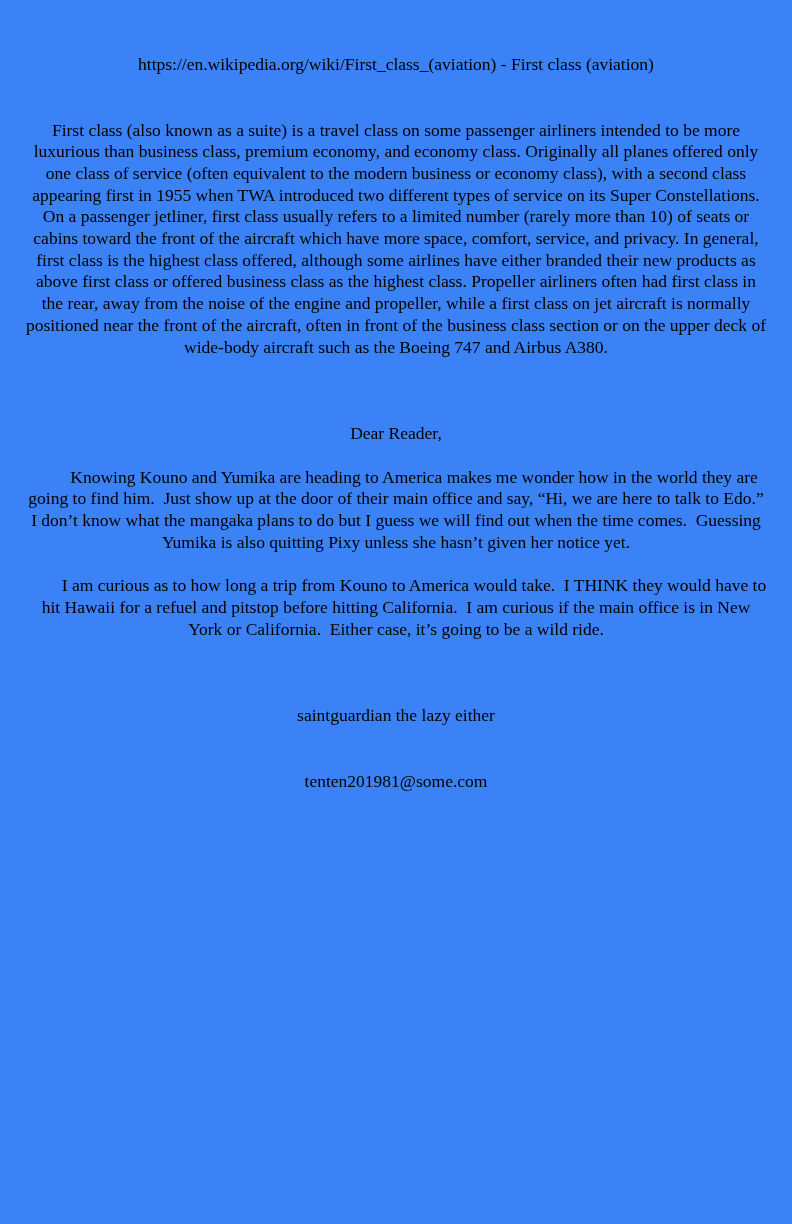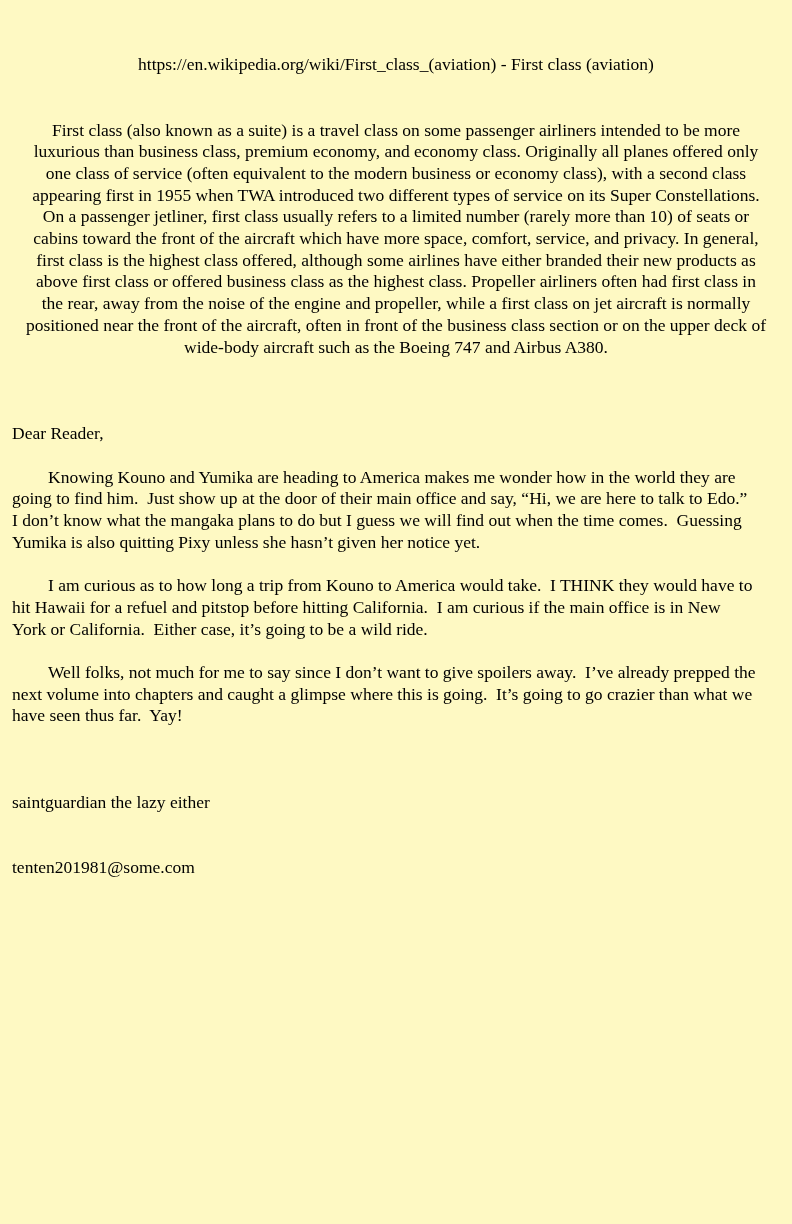--- a/index.html
+++ b/index.html
@@ -5,31 +5,32 @@
   html, body {
     margin: 0;
     padding: 0;
     background: #ffffff;
   }
   .page {
     position: relative;
     width: 792px;
     height: 1224px;
     box-sizing: border-box;
-    background: #fef9c3;
+    background: #3b82f6;
     color: #000000;
     padding: 11px 12px 0 12px;
     overflow: hidden;
     font-family: "Liberation Serif", "DejaVu Serif", serif;
     font-size: 17.5px;
     line-height: 21.7px;
   }
   .block {
     white-space: pre-wrap;      
     margin: 0 0 21.7px 0;
+    text-align: center;
   }
   .centered {
     text-align: center;
   }
   .indent {
     text-indent: 36px;          
   }
 </style>
 </head>
 <body>
@@ -55,23 +56,20 @@
 
   <div class="block indent">Knowing Kouno and Yumika are heading to America makes me wonder how in the world they are
 going to find him.  Just show up at the door of their main office and say, “Hi, we are here to talk to Edo.”
 I don’t know what the mangaka plans to do but I guess we will find out when the time comes.  Guessing
 Yumika is also quitting Pixy unless she hasn’t given her notice yet.</div>
 
   <div class="block indent">I am curious as to how long a trip from Kouno to America would take.  I THINK they would have to
 hit Hawaii for a refuel and pitstop before hitting California.  I am curious if the main office is in New
 York or California.  Either case, it’s going to be a wild ride.</div>
 
-  <div class="block indent">Well folks, not much for me to say since I don’t want to give spoilers away.  I’ve already prepped the
-next volume into chapters and caught a glimpse where this is going.  It’s going to go crazier than what we
-have seen thus far.  Yay!</div>
 
 
 
   <div class="block">
     <div>saintguardian the lazy either</div>
     <div>tenten201981@some.com</div>
   </div>
 
 </div>
 

